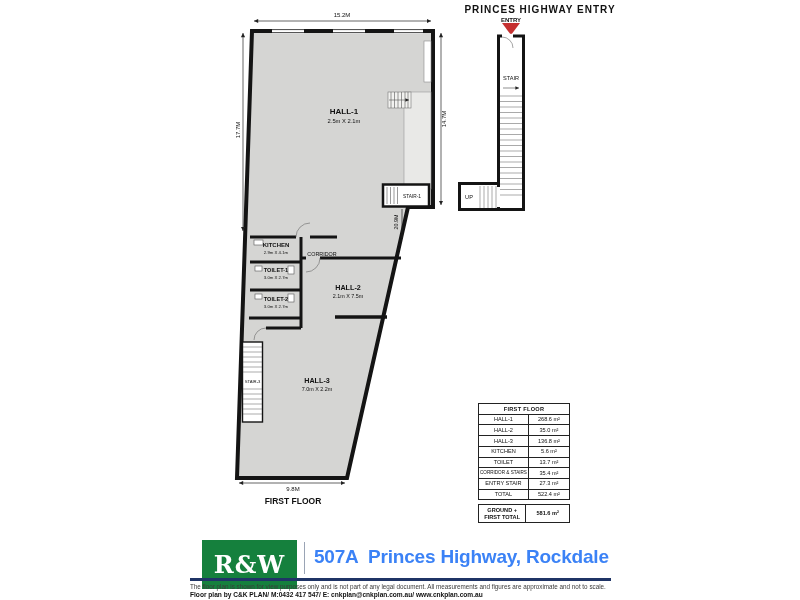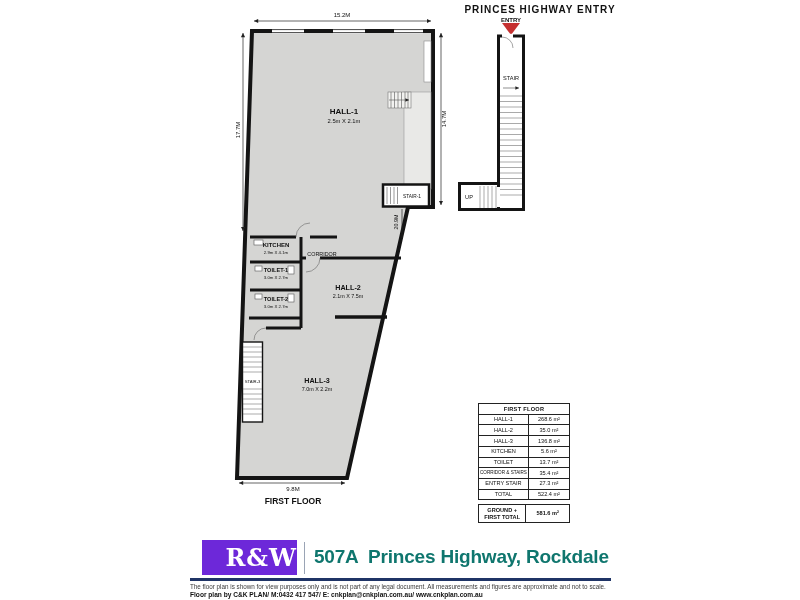--- a/index.html
+++ b/index.html
@@ -12,25 +12,25 @@
   .area-table{position:absolute;left:478px;top:403px;width:92px;}
   .area-table table{border-collapse:collapse;width:100%;}
   .area-table td,.area-table th{border:1px solid #222;font-size:5.6px;line-height:1.2;
       padding:1.5px 1px;text-align:center;color:#111;font-weight:normal;white-space:nowrap;
       overflow:hidden;}
   .area-table th{font-weight:bold;letter-spacing:.3px;}
   .area-table td.lbl{width:52%;}
   .area-table .total-box{margin-top:4px;}
   .area-table .total-box td{white-space:normal;font-weight:bold;}
   
-  .logo{position:absolute;left:202px;top:540px;width:95px;height:35px;background:#6d28d9;
-        display:flex;align-items:center;justify-content:flex-end;color:#fff;
+  .logo{position:absolute;left:202px;top:540px;width:95px;height:49px;background:#15803d;
+        display:flex;align-items:center;justify-content:center;color:#fff;
         font-family:"DejaVu Serif",serif;font-weight:bold;font-size:24px;letter-spacing:1px;}
   .logo-divider{position:absolute;left:304px;top:542px;width:1px;height:32px;background:#9aa4b5;}
-  .address{position:absolute;left:314px;top:546px;font-size:19px;font-weight:bold;color:#0f766e;
+  .address{position:absolute;left:314px;top:546px;font-size:19px;font-weight:bold;color:#3b82f6;
         white-space:pre;letter-spacing:-.2px;}
   .navy-rule{position:absolute;left:190px;top:578px;width:421px;height:2.5px;background:#1f3466;}
   .disclaimer{position:absolute;left:190px;top:583px;font-size:6.3px;color:#3a3a3a;white-space:nowrap;}
   .credit{position:absolute;left:190px;top:591px;font-size:6.6px;font-weight:bold;color:#111;white-space:nowrap;}
 </style>
 </head>
 <body>
 
 <div class="page">
 

